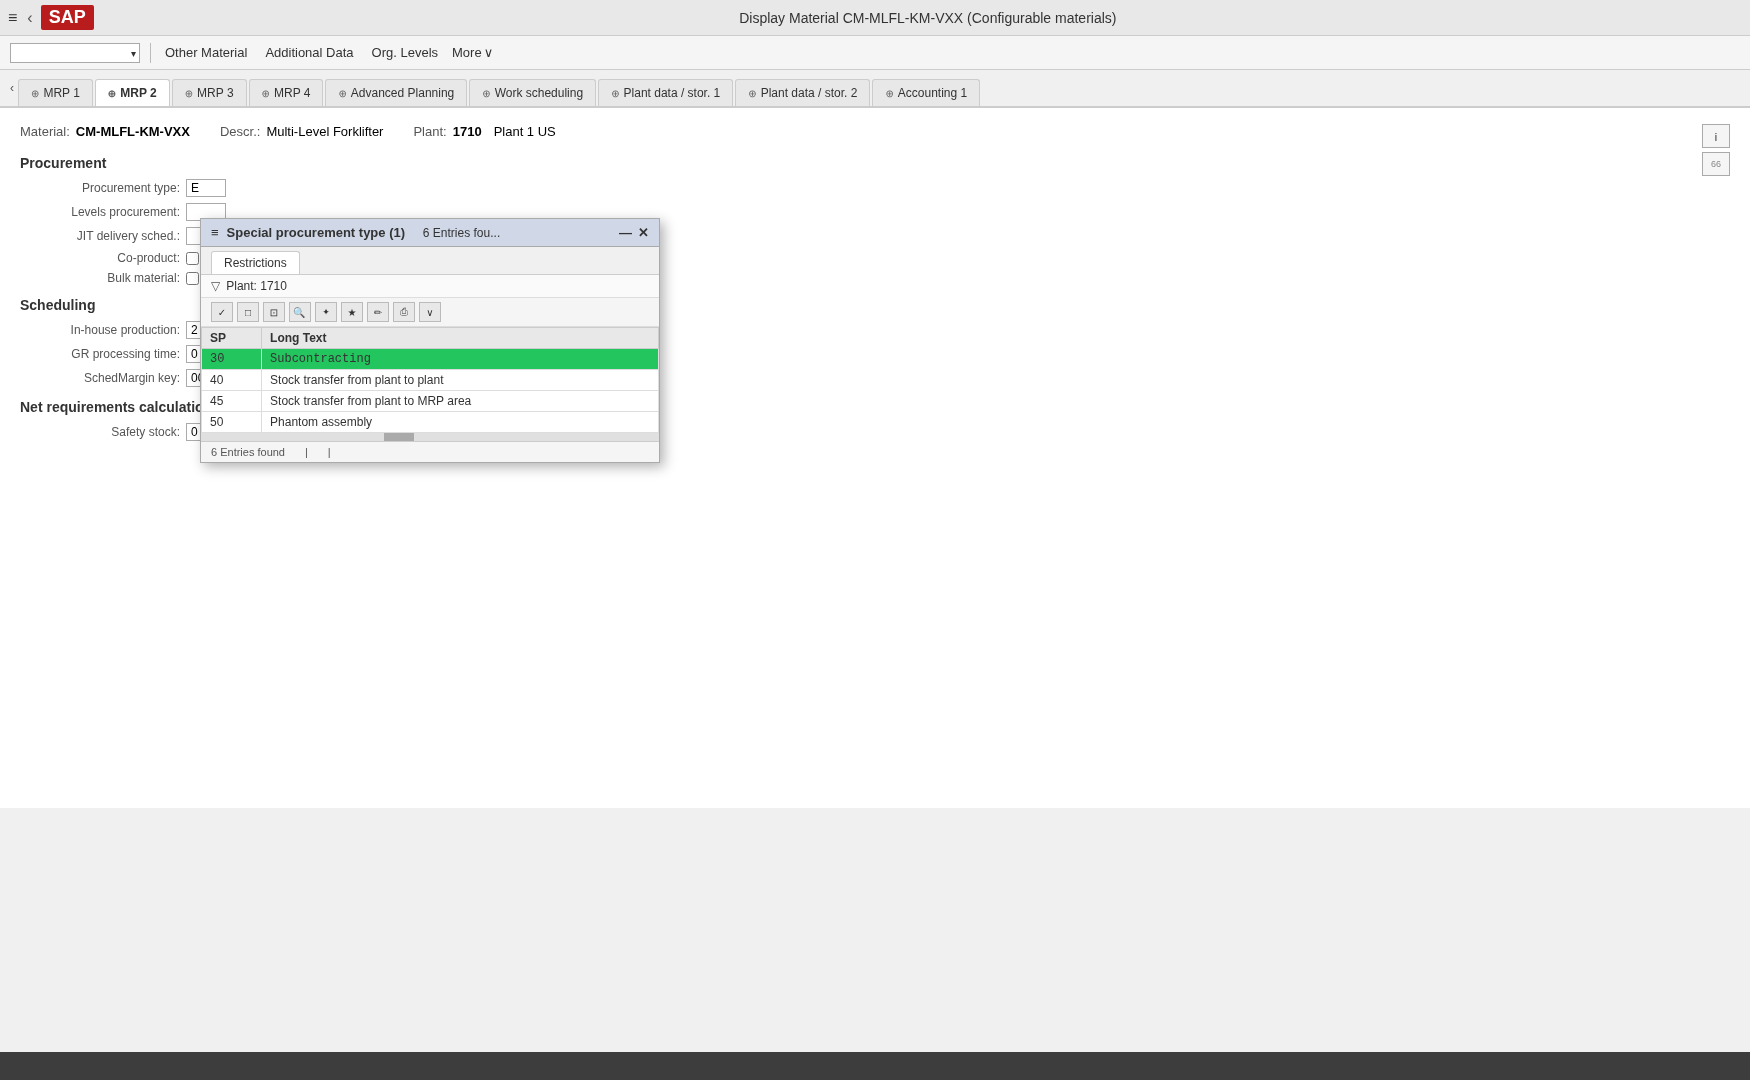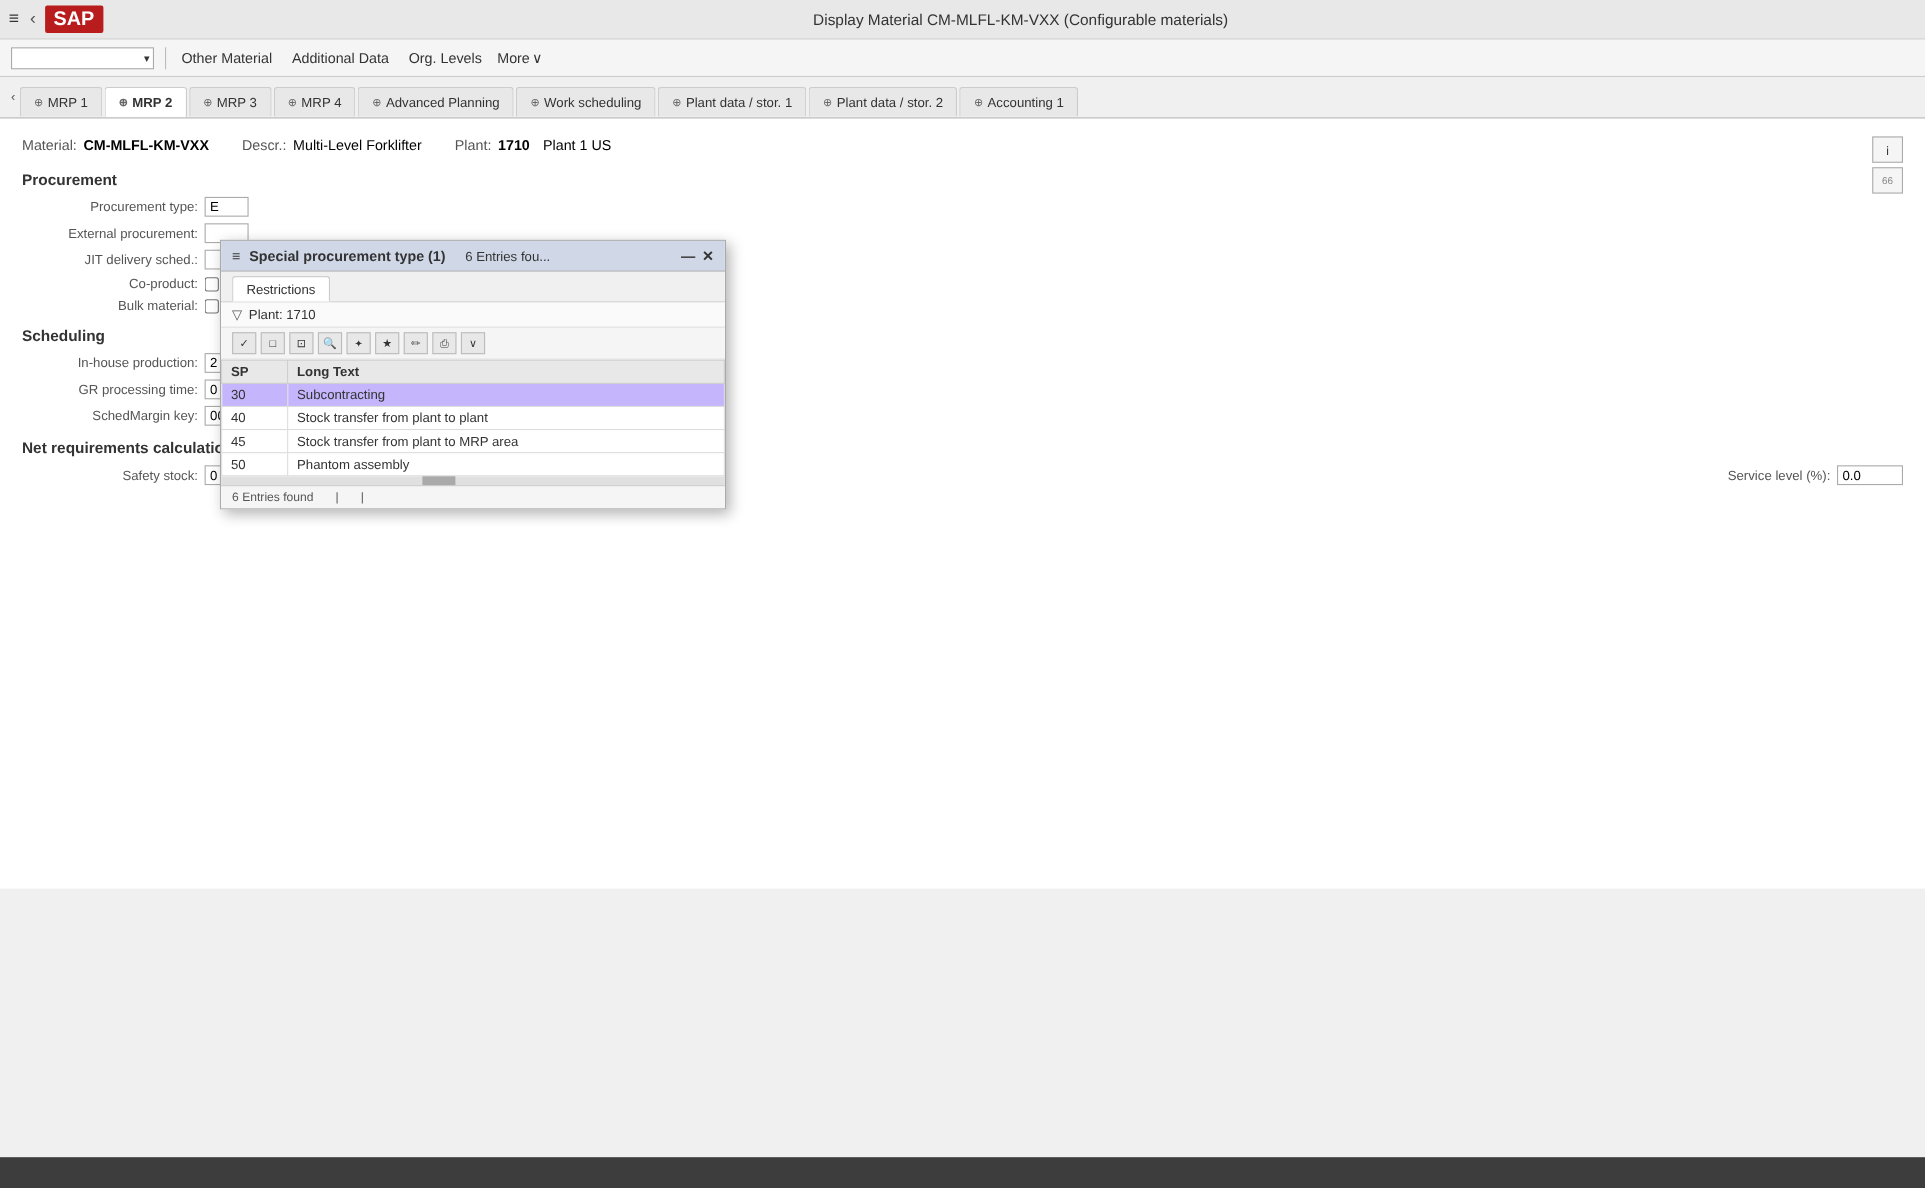--- a/index.html
+++ b/index.html
@@ -172,21 +172,20 @@
     }
     .form-checkbox { width: 13px; height: 13px; }
     .form-text { font-size: 12px; color: #333; }
 
     
     .safety-row {
       display: flex;
       align-items: center;
       gap: 48px;
       margin-top: 8px;
-      justify-content: space-between;
     }
     .safety-field { display: flex; align-items: center; gap: 6px; }
 
     
     .popup {
       position: absolute;
       top: 110px;
       left: 200px;
       width: 460px;
       background: white;
@@ -264,21 +263,21 @@
       background: #e8e8e8;
       border: 1px solid #ccc;
       padding: 3px 8px;
       text-align: left;
       font-weight: bold;
     }
     .popup-table td {
       border: 1px solid #ddd;
       padding: 3px 8px;
     }
-    .popup-table tr.selected { background: #c4b5fd; }
+    .popup-table tr.selected { background: #22c55e; font-family: Liberation Mono, monospace; }
     .popup-footer {
       padding: 4px 10px;
       background: #f5f5f5;
       border-top: 1px solid #ccc;
       font-size: 11px;
       color: #555;
       display: flex;
       align-items: center;
       gap: 20px;
     }
@@ -394,21 +393,21 @@
     </div>
   </div>
 
   <div class="section-title">Procurement</div>
   <div style="margin-left: 20px;">
     <div class="field-row" style="margin-bottom:6px;">
       <span class="form-label">Procurement type:</span>
       <input class="form-input" type="text" value="E" style="width: 40px;">
     </div>
     <div class="field-row" style="margin-bottom:6px;">
-      <span class="form-label">External procurement:</span>
+      <span class="form-label">Levels procurement:</span>
       <input class="form-input" type="text" value="" style="width: 40px;">
     </div>
     <div class="field-row" style="margin-bottom:6px;">
       <span class="form-label">JIT delivery sched.:</span>
       <input class="form-input" type="text" value="" style="width: 40px;">
     </div>
     <div class="field-row" style="margin-bottom:6px;">
       <span class="form-label">Co-product:</span>
       <input type="checkbox" class="form-checkbox" style="">
     </div>

